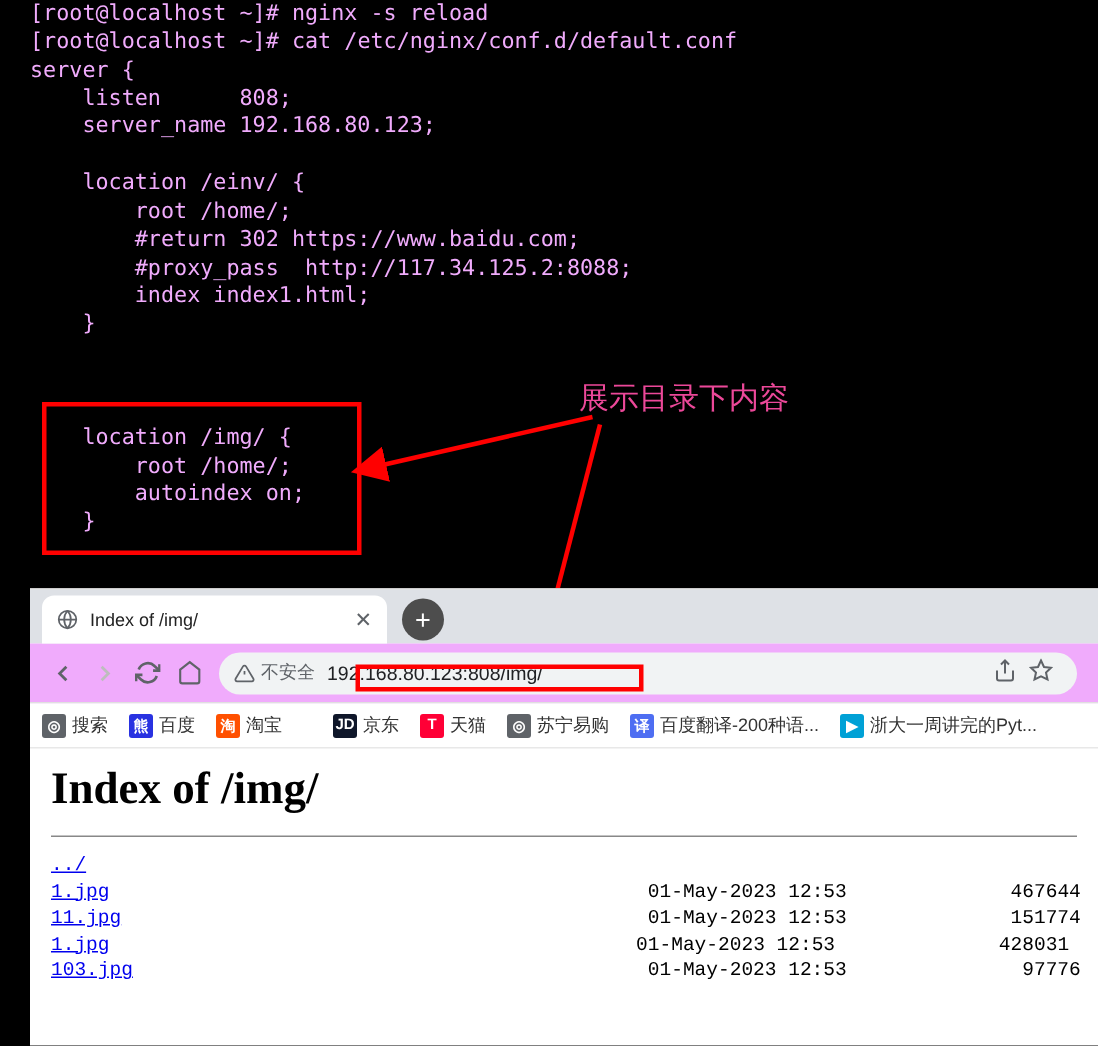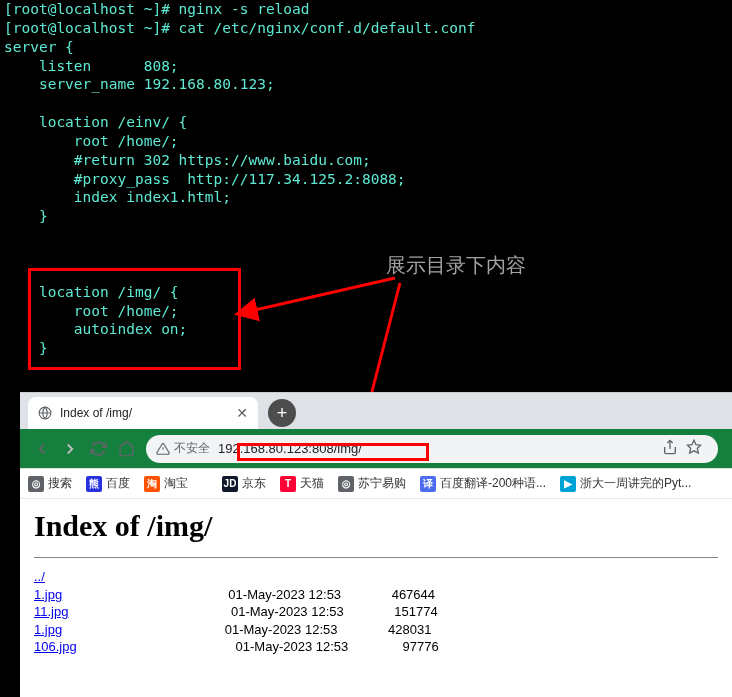--- a/index.html
+++ b/index.html
@@ -5,24 +5,24 @@
   * { margin: 0; padding: 0; box-sizing: border-box; }
   body {
     width: 732px;
     height: 697px;
     background: #000;
     font-family: "Consolas", "Monaco", monospace;
     overflow: hidden;
     position: relative;
   }
   .terminal {
-    color: #5eead4;
+    color: #f0abfc;
     font-size: 14.5px;
     line-height: 1.3;
-    padding: 0 4px;
+    padding: 0 20px;
     white-space: pre;
     font-family: "SimSun", "Consolas", monospace;
   }
   .red-box {
     position: absolute;
     border: 3px solid #ff0000;
     background: transparent;
   }
   .red-box-1 {
     left: 28px;
@@ -33,21 +33,21 @@
   .red-box-2 {
     left: 237px;
     top: 443px;
     width: 192px;
     height: 18px;
   }
   .annotation {
     position: absolute;
     left: 386px;
     top: 252px;
-    color: #a3a3a3;
+    color: #ec4899;
     font-size: 20px;
     font-family: "Microsoft YaHei", sans-serif;
     white-space: nowrap;
   }
   .arrow {
     position: absolute;
     pointer-events: none;
   }
   .browser {
     position: absolute;
@@ -85,21 +85,21 @@
     border-radius: 50%;
     background: #4d4d4d;
     color: #fff;
     display: flex; align-items: center; justify-content: center;
     margin-left: 10px;
     margin-bottom: 2px;
     font-size: 18px;
   }
   .address-row {
     height: 40px;
-    background: #15803d;
+    background: #f0abfc;
     border-bottom: 1px solid #e0e0e0;
     display: flex;
     align-items: center;
     padding: 0 8px;
     justify-content: flex-end;
   }
   .nav-btn {
     width: 28px; height: 28px;
     display: flex; align-items: center; justify-content: center;
     color: #5f6368;
@@ -146,21 +146,21 @@
   .page-content h1 {
     font-family: "Times New Roman", serif;
     font-size: 30px;
     font-weight: bold;
     margin-bottom: 14px;
   }
   .page-content hr {
     border: none; border-top: 1px solid #888; margin: 4px 0 10px 0;
   }
   .dir-listing {
-    font-family: Liberation Sans, sans-serif;
+    font-family: Liberation Mono, monospace;
     font-size: 13px;
     white-space: pre;
     line-height: 1.35;
   }
   .dir-listing a { color: #0000EE; text-decoration: underline; }
   .watermark {
     position: absolute;
     right: 10px;
     bottom: 8px;
     display: flex;
@@ -311,21 +311,21 @@
       </div>
     </div>
 
   <div class="page-content">
     <h1>Index of /img/</h1>
     <hr>
     <div class="dir-listing" id="dir-listing"><a href="#">../</a>
 <a href="#">1.jpg</a>                                              01-May-2023 12:53              467644
 <a href="#">11.jpg</a>                                             01-May-2023 12:53              151774
 <a href="#">1.jpg</a>                                             01-May-2023 12:53              428031
-<a href="#">106.jpg</a>                                            01-May-2023 12:53               97776
+<a href="#">103.jpg</a>                                            01-May-2023 12:53               97776
 </div>
   </div>
 
   <div class="watermark">
     <span class="wm-icon">✦</span>
     <span>公众号·尙洋科技</span>
   </div>
 </div>
 
 <div class="red-box red-box-2"></div>

